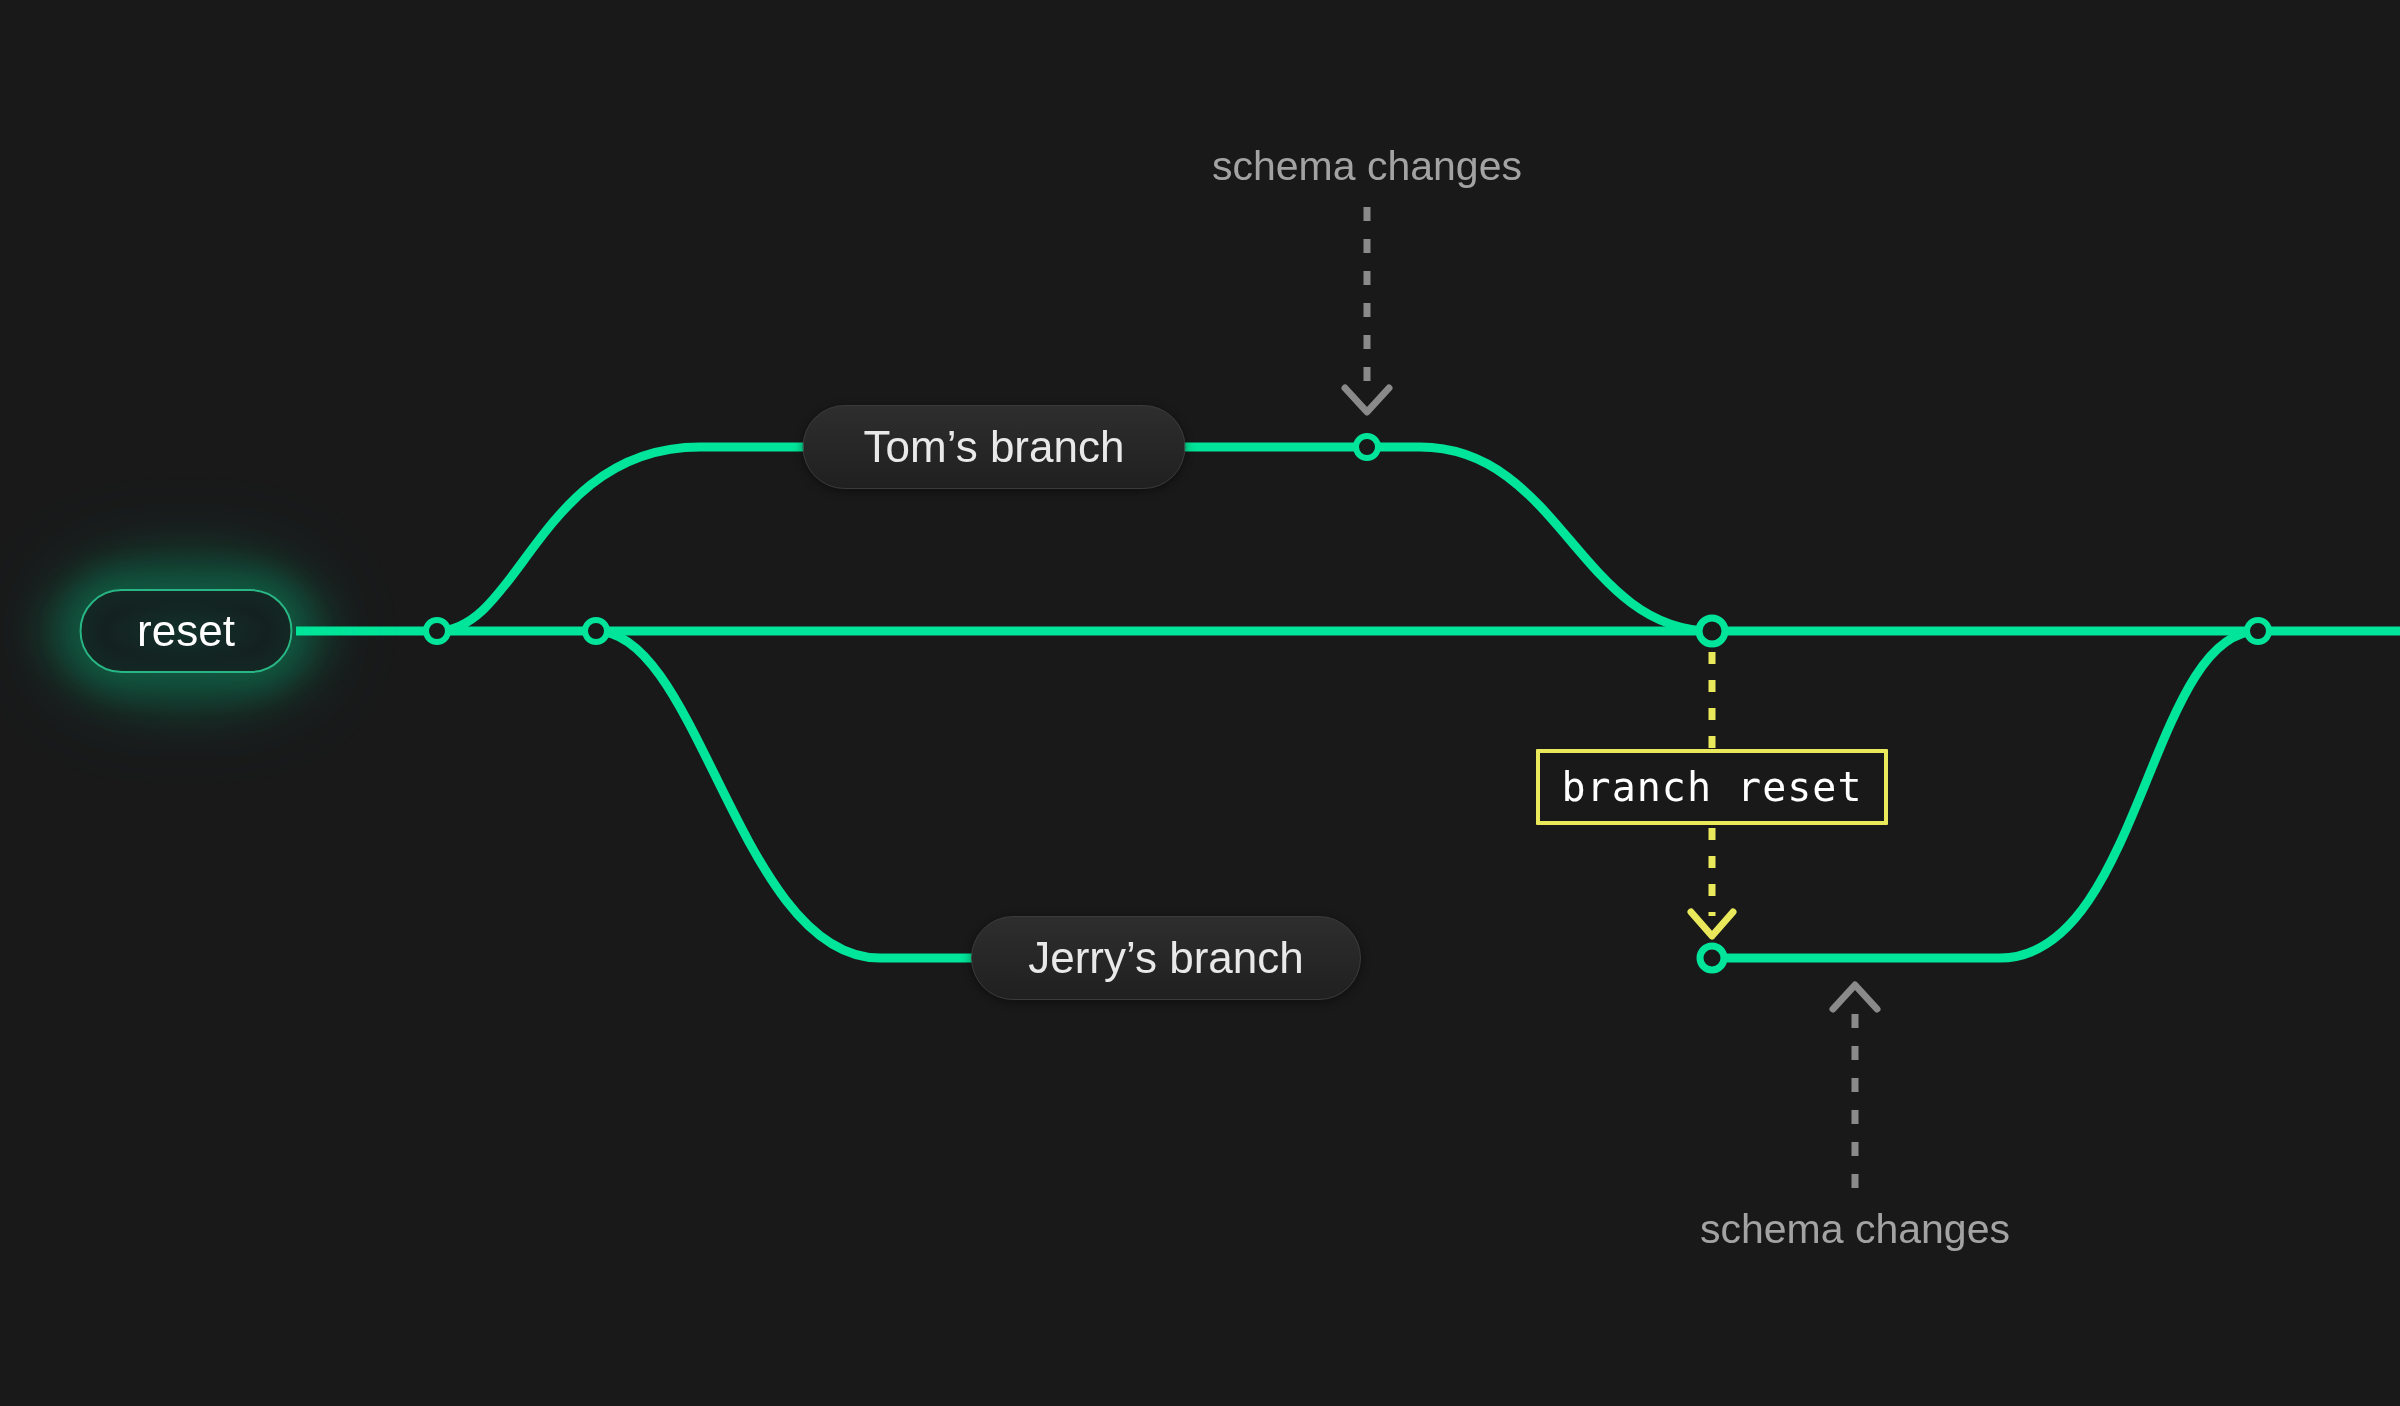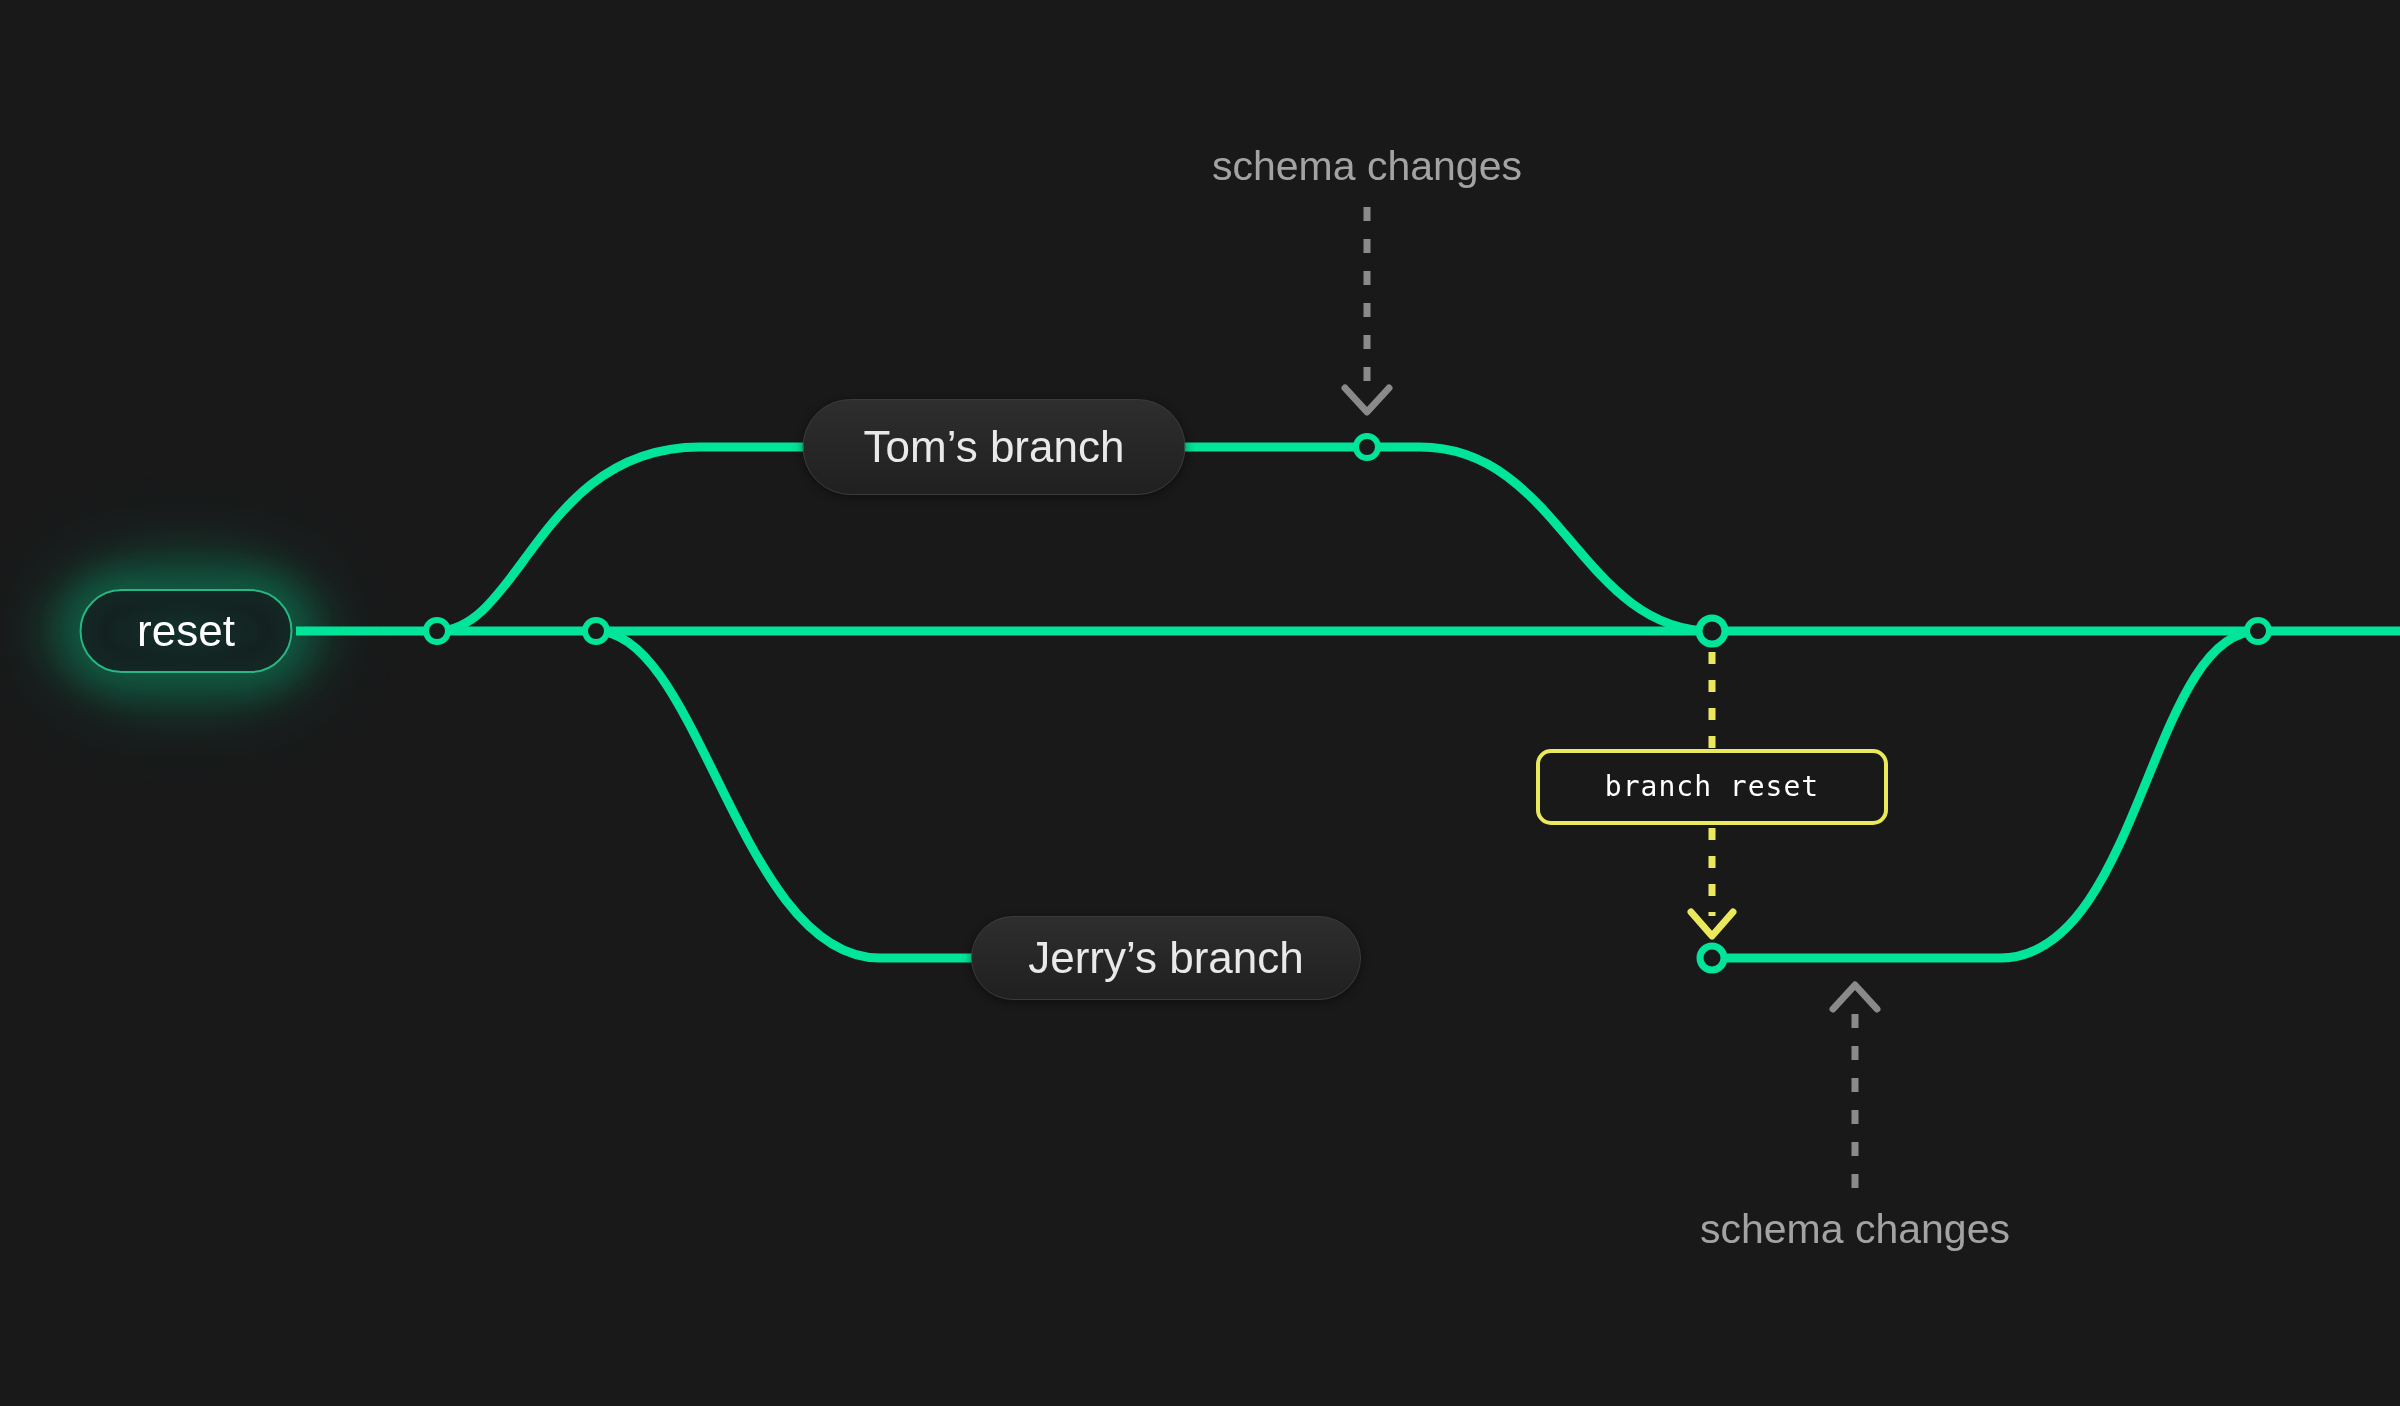--- a/index.html
+++ b/index.html
@@ -71,24 +71,24 @@
   
   .callout {
     position: absolute;
     transform: translate(-50%, -50%);
     display: flex;
     align-items: center;
     justify-content: center;
     box-sizing: border-box;
     background: #19191a;
     border: 4px solid #e9e95b;
-    border-radius: 15px;
+    border-radius: 1px;
     color: #ffffff;
     font-family: "DejaVu Sans Mono", "Liberation Mono", monospace;
-    font-size: 28px;
+    font-size: 40px;
     letter-spacing: 1px;
     white-space: nowrap;
     line-height: 1;
   }
 </style>
 </head>
 <body>
 
 <div id="stage">
 
@@ -159,21 +159,21 @@
       <line x1="1712" y1="652" x2="1712" y2="748" stroke="#e9e95b" stroke-width="7" stroke-dasharray="12 16" stroke-linecap="butt"></line>
       <line x1="1712" y1="828" x2="1712" y2="916" stroke="#e9e95b" stroke-width="7" stroke-dasharray="12 16" stroke-linecap="butt"></line>
       <polyline points="1691,912 1712,936 1733,912" fill="none" stroke="#e9e95b" stroke-width="7" stroke-linecap="round" stroke-linejoin="round"></polyline>
     </g>
   </svg>
 
   <div class="pill pill-main" style="left:186px; top:631px; width:213px; height:84px;">
     <span>reset</span>
   </div>
 
-  <div class="pill pill-branch" style="left:994px; top:447px; width:383px; height:96px;">
+  <div class="pill pill-branch" style="left:994px; top:447px; width:383px; height:84px;">
     <span>Tom’s branch</span>
   </div>
 
   <div class="pill pill-branch" style="left:1166px; top:958px; width:390px; height:84px;">
     <span>Jerry’s branch</span>
   </div>
 
   <div class="anno-label" style="left:1367px; top:166px;">schema changes</div>
 
   <div class="anno-label" style="left:1855px; top:1229px;">schema changes</div>

